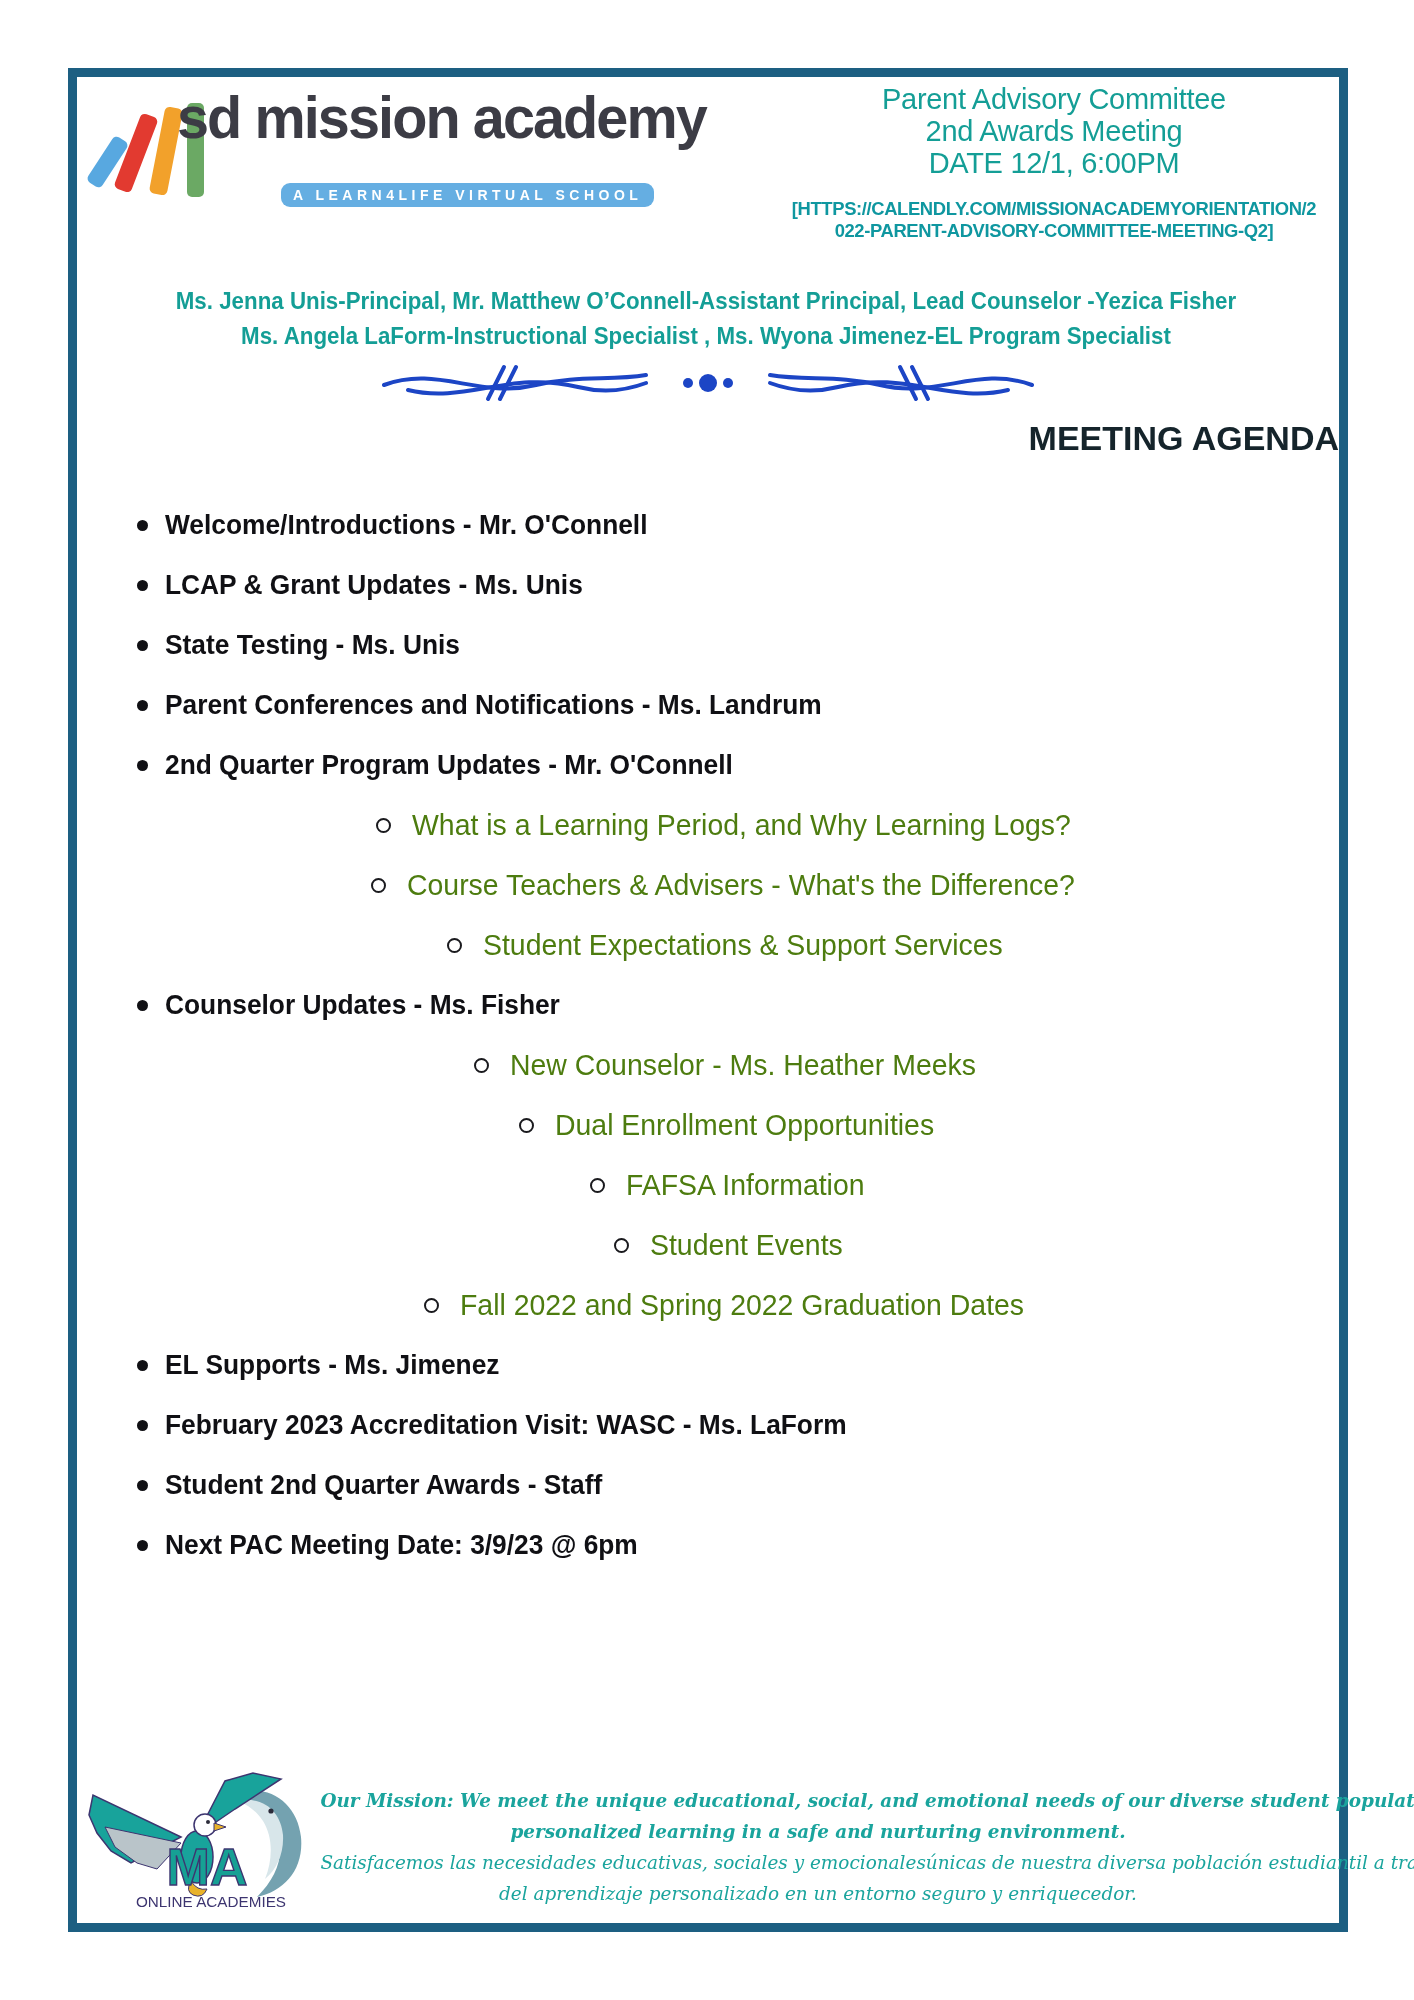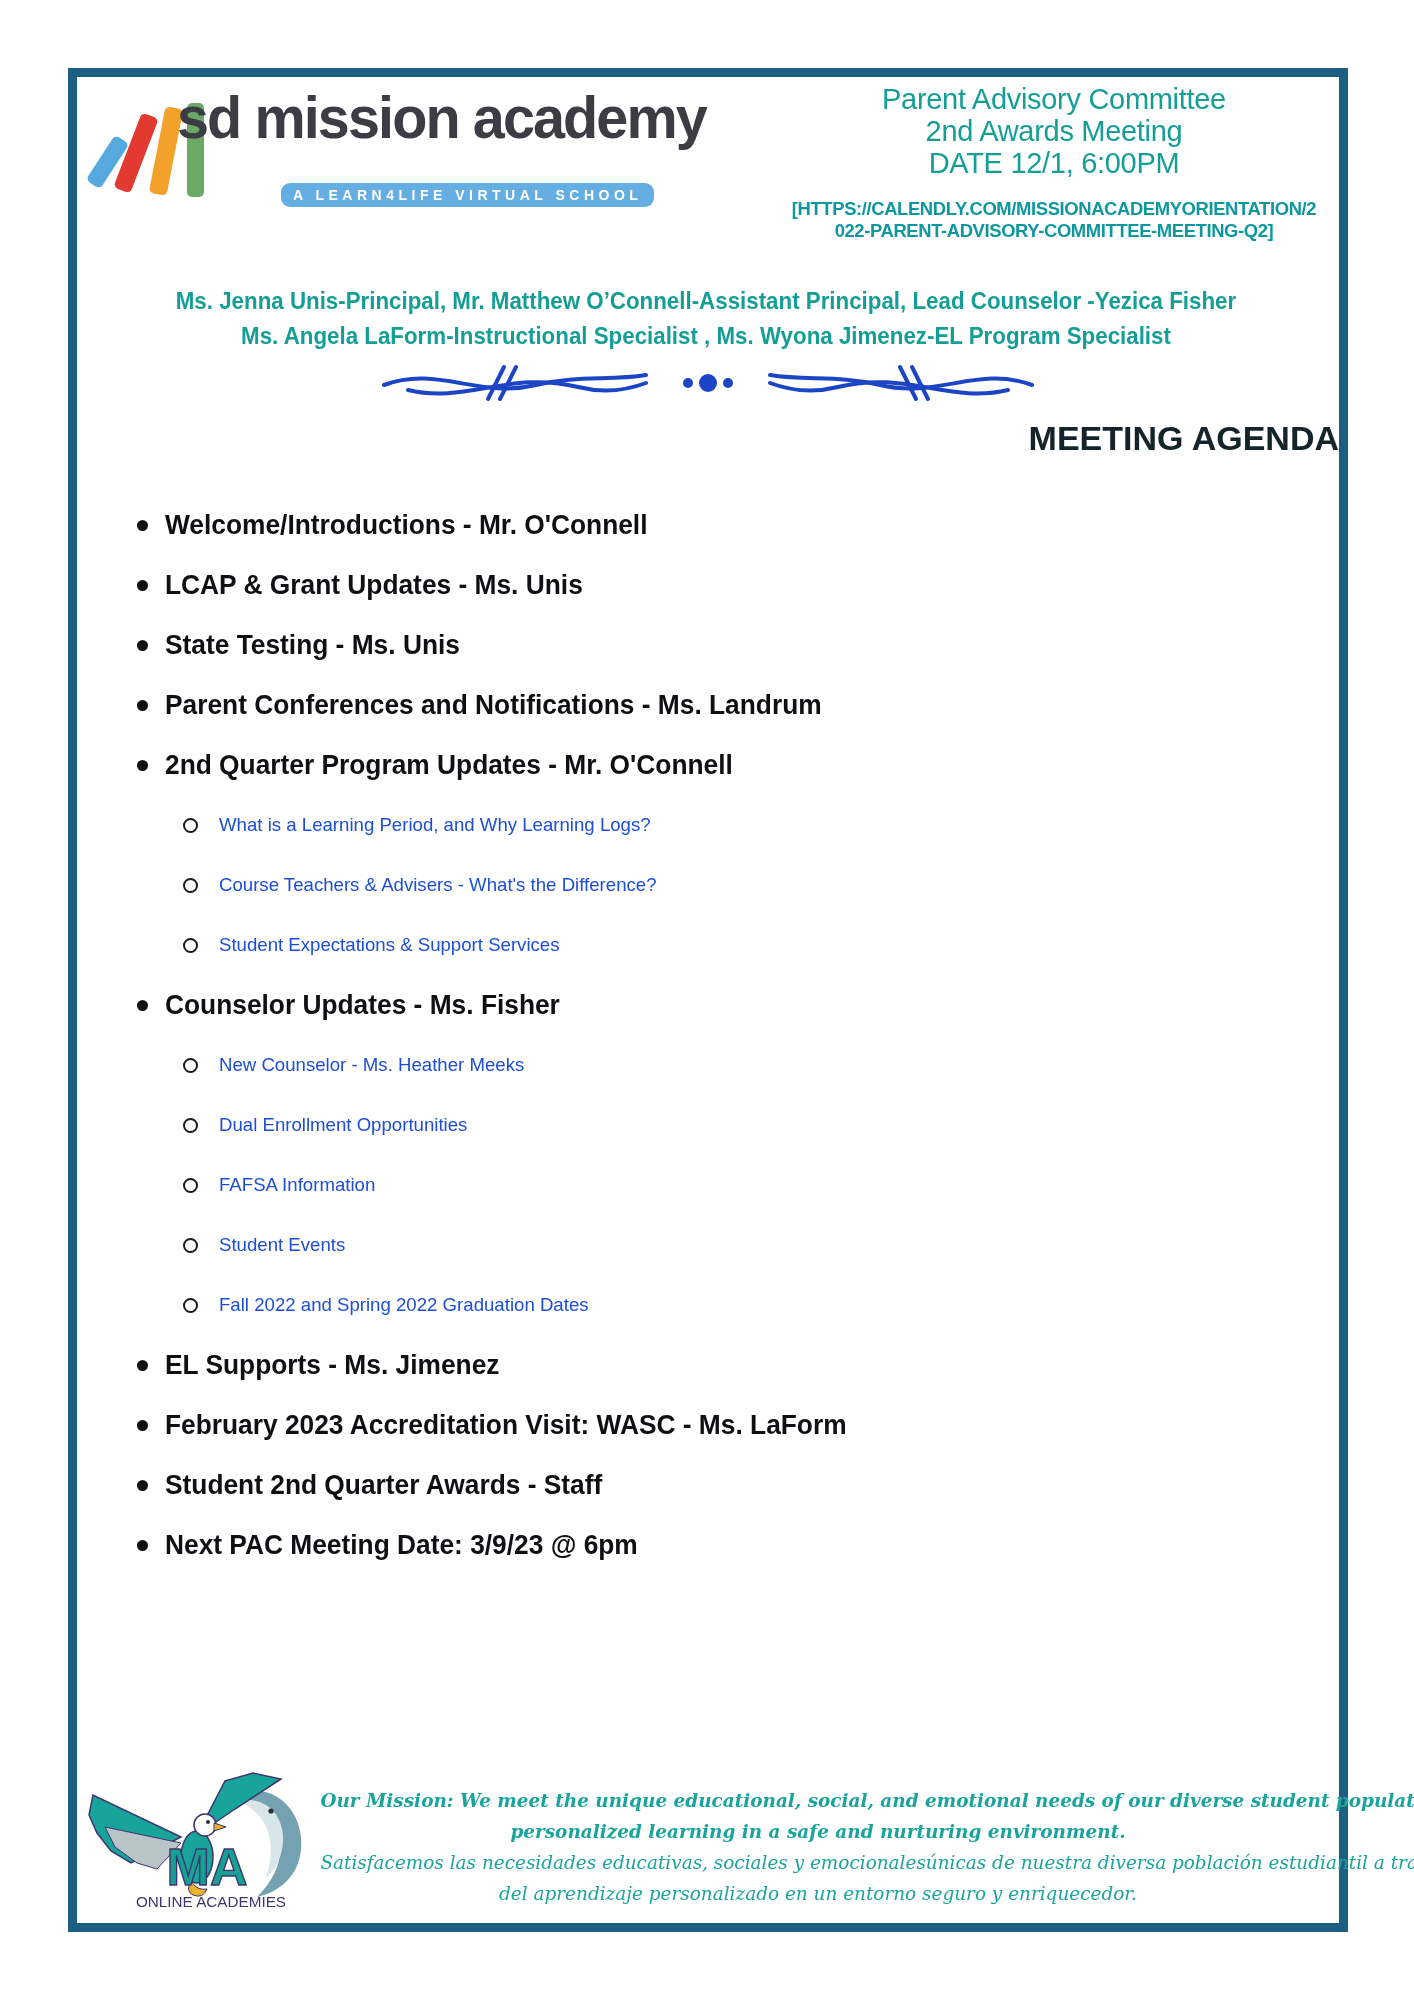--- a/index.html
+++ b/index.html
@@ -49,21 +49,21 @@
   
   .agenda-heading{
     position:absolute;left:0;right:0;top:342px;text-align:right;margin:0;
     font-size:34px;font-weight:bold;color:#15242b;letter-spacing:0px;
   }
   .agenda{position:absolute;left:60px;top:418px;width:1140px;margin:0;padding:0;list-style:none;}
   .agenda li{display:flex;align-items:center;height:60px;color:#101014;}
   .agenda li::before{content:"";flex:0 0 auto;}
   .agenda .l1{font-size:28px;font-weight:bold;}
   .agenda .l1::before{width:11px;height:11px;border-radius:50%;background:#101014;margin-right:17px;}
-  .agenda .l2{font-size:19px;font-weight:normal;margin-left:46px;color:#1d4ed8;}
+  .agenda .l2{font-size:29px;font-weight:normal;margin-left:46px;color:#4d7c0f;justify-content:center;}
   .agenda .l2::before{width:11px;height:11px;border-radius:50%;background:transparent;
     border:2.5px solid #1a1a1e;margin-right:21px;}
   .agenda .li-text{display:inline-block;transform:scaleX(.94);transform-origin:0 50%;white-space:nowrap;}
   .agenda .l2 .li-text{transform:scaleX(.98);}
 
   
   .footer-logo{position:absolute;left:8px;top:1688px;}
   .mission{
     position:absolute;left:228px;right:8px;top:1708px;text-align:center;
     font-family:"DejaVu Serif",serif;font-style:italic;color:#1aa49d;

